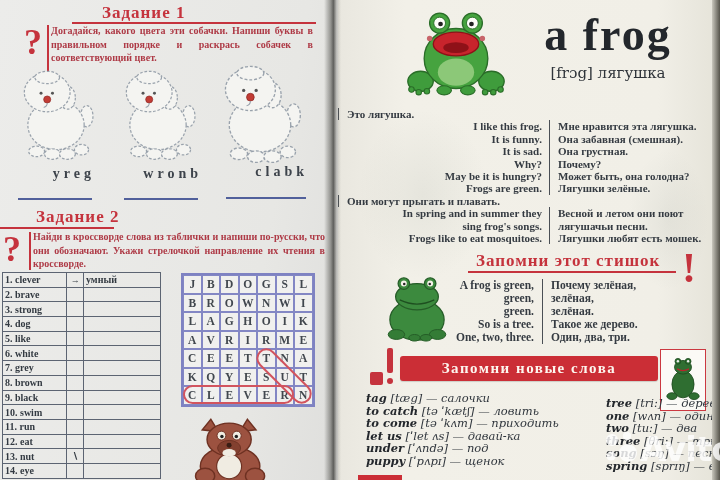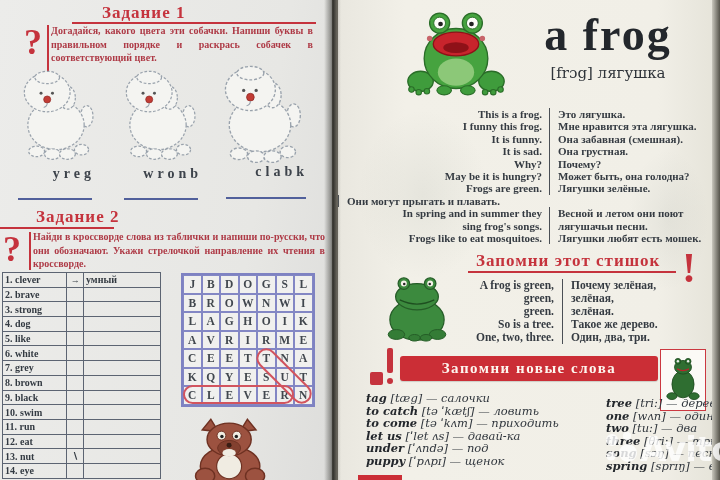--- a/index.html
+++ b/index.html
@@ -1,20 +1,20 @@
 <!DOCTYPE html>
 <html><head>
 <meta charset="utf-8">
 <style>
   html,body{margin:0;padding:0;}
   #photo{position:relative;width:720px;height:480px;overflow:hidden;
          background:#6a675e;font-family:"Liberation Serif",serif;}
   
   .page{position:absolute;top:0;height:480px;}
-  #page-left{left:0;width:332px;background:linear-gradient(100deg,#ececea 0%,#e7e7e4 70%,#dddddb 100%);}
+  #page-left{left:0;width:332px;background:linear-gradient(100deg,#ececea 0%,#e7e7e4 70%,#dddddb 100%);padding-left:26px;}
   #page-right{left:338px;width:376px;background:linear-gradient(90deg,#e9e7df 0%,#f2f0e8 18%,#f1efe7 85%,#e6e4da 100%);}
   #gutter{position:absolute;left:324px;top:0;width:17px;height:480px;
           background:linear-gradient(90deg,rgba(40,40,35,0) 0%,rgba(45,45,40,.45) 40%,rgba(25,25,22,.65) 55%,rgba(90,88,80,.25) 75%,rgba(0,0,0,0) 100%);}
   #right-edge{position:absolute;left:712px;top:0;width:8px;height:480px;background:linear-gradient(90deg,#c9c7bd,#55534a);}
   .ghost{position:absolute;border-radius:50%;background:radial-gradient(closest-side,rgba(120,130,120,.10),rgba(120,130,120,0));}
 
   
   .red-head{position:absolute;color:#c5333d;font-weight:bold;font-size:17px;letter-spacing:1px;white-space:nowrap;}
   .red-line{position:absolute;height:2px;background:#c5333d;}
   .qmark{position:absolute;color:#c5333d;font-weight:bold;font-size:36px;line-height:1;}
@@ -43,21 +43,21 @@
   
   #frog-title{position:absolute;left:170px;top:8px;width:200px;text-align:center;
               font-size:46px;font-weight:bold;color:#23272c;letter-spacing:2px;}
   #frog-transcr{position:absolute;left:170px;top:64px;width:200px;text-align:center;
                 font-size:15px;color:#2f343a;font-family:"DejaVu Serif","Liberation Serif",serif;}
   .dlg-row{display:flex;white-space:nowrap;font-weight:bold;color:#353b42;}
   #dialogue{position:absolute;left:0;top:108px;font-size:11px;line-height:12.4px;}
   #dialogue .en{width:204px;text-align:right;padding-right:7px;}
   #dialogue .ru{padding-left:8px;border-left:1.6px solid #4a4f55;}
   #poem-rows{position:absolute;left:0;top:279px;font-size:11.5px;line-height:13px;}
-  #poem-rows .en{width:196px;text-align:right;padding-right:8px;padding-left:20px;}
+  #poem-rows .en{width:196px;text-align:right;padding-right:8px;}
   #poem-rows .ru{padding-left:8px;border-left:1.6px solid #4a4f55;}
   #banner{position:absolute;left:62px;top:356px;width:258px;height:25px;background:#cb2e36;
           border-radius:3px;color:#fdf6ef;font-weight:bold;font-size:15px;letter-spacing:1.5px;
           display:flex;align-items:center;justify-content:center;box-shadow:0 1px 1px rgba(0,0,0,.15);}
   .excl-bar{position:absolute;background:#c5333d;border-radius:2px;}
   #frog-box{position:absolute;left:322px;top:349px;width:44px;height:60px;background:#fbfaf6;
             border:1.6px solid #cb3840;display:flex;align-items:center;justify-content:center;}
   .vocab{position:absolute;font-size:11.5px;line-height:12.55px;color:#30363d;white-space:nowrap;
          font-family:"DejaVu Serif","Liberation Serif",serif;font-style:italic;}
   .vocab b{color:#23272c;}
@@ -347,25 +347,24 @@
 
     <svg style="position:absolute;left:68px;top:8px;" width="100" height="92">
         <use href="#bigfrog"></use>
       </svg>
 
     <div id="frog-title">a frog</div>
     <div id="frog-transcr">[frɔg] лягушка</div>
 
     <div id="dialogue">
         <div class="dlg-row">
-          <div class="en">This is a frog.</div>
           <div class="ru">Это лягушка.</div>
         </div>
         <div class="dlg-row">
-          <div class="en">I funny this frog.</div>
+          <div class="en">I like this frog.</div>
           <div class="ru">Мне нравится эта лягушка.</div>
         </div>
         <div class="dlg-row">
           <div class="en">It is funny.</div>
           <div class="ru">Она забавная (смешная).</div>
         </div>
         <div class="dlg-row">
           <div class="en">It is sad.</div>
           <div class="ru">Она грустная.</div>
         </div>

